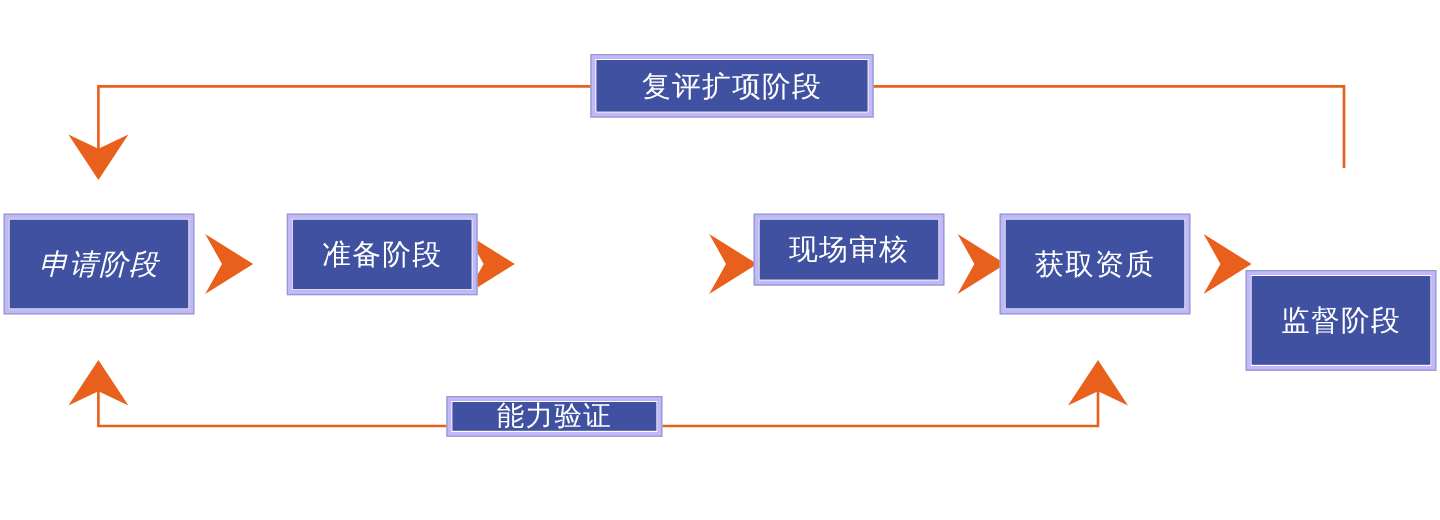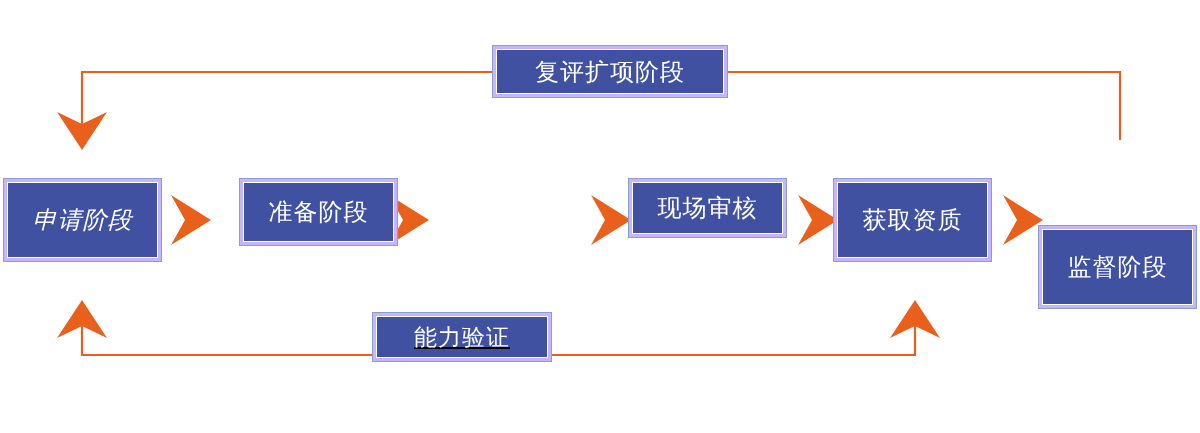--- a/index.html
+++ b/index.html
@@ -132,19 +132,19 @@
       <span class="node-label">获取资质</span>
     </div>
   </div>
 
   <div class="node" style="left:1038px; top:178px; width:159px; height:84px;margin-top:47px;">
     <div class="node-inner">
       <span class="node-label">监督阶段</span>
     </div>
   </div>
 
-  <div class="node small" style="left:372px; top:312px; width:180px; height:50px;text-decoration:underline;">
+  <div class="node small" style="left:372px; top:330px; width:180px; height:34px;">
     <div class="node-inner">
       <span class="node-label">能力验证</span>
     </div>
   </div>
 
 </div>
 
 </body></html>

